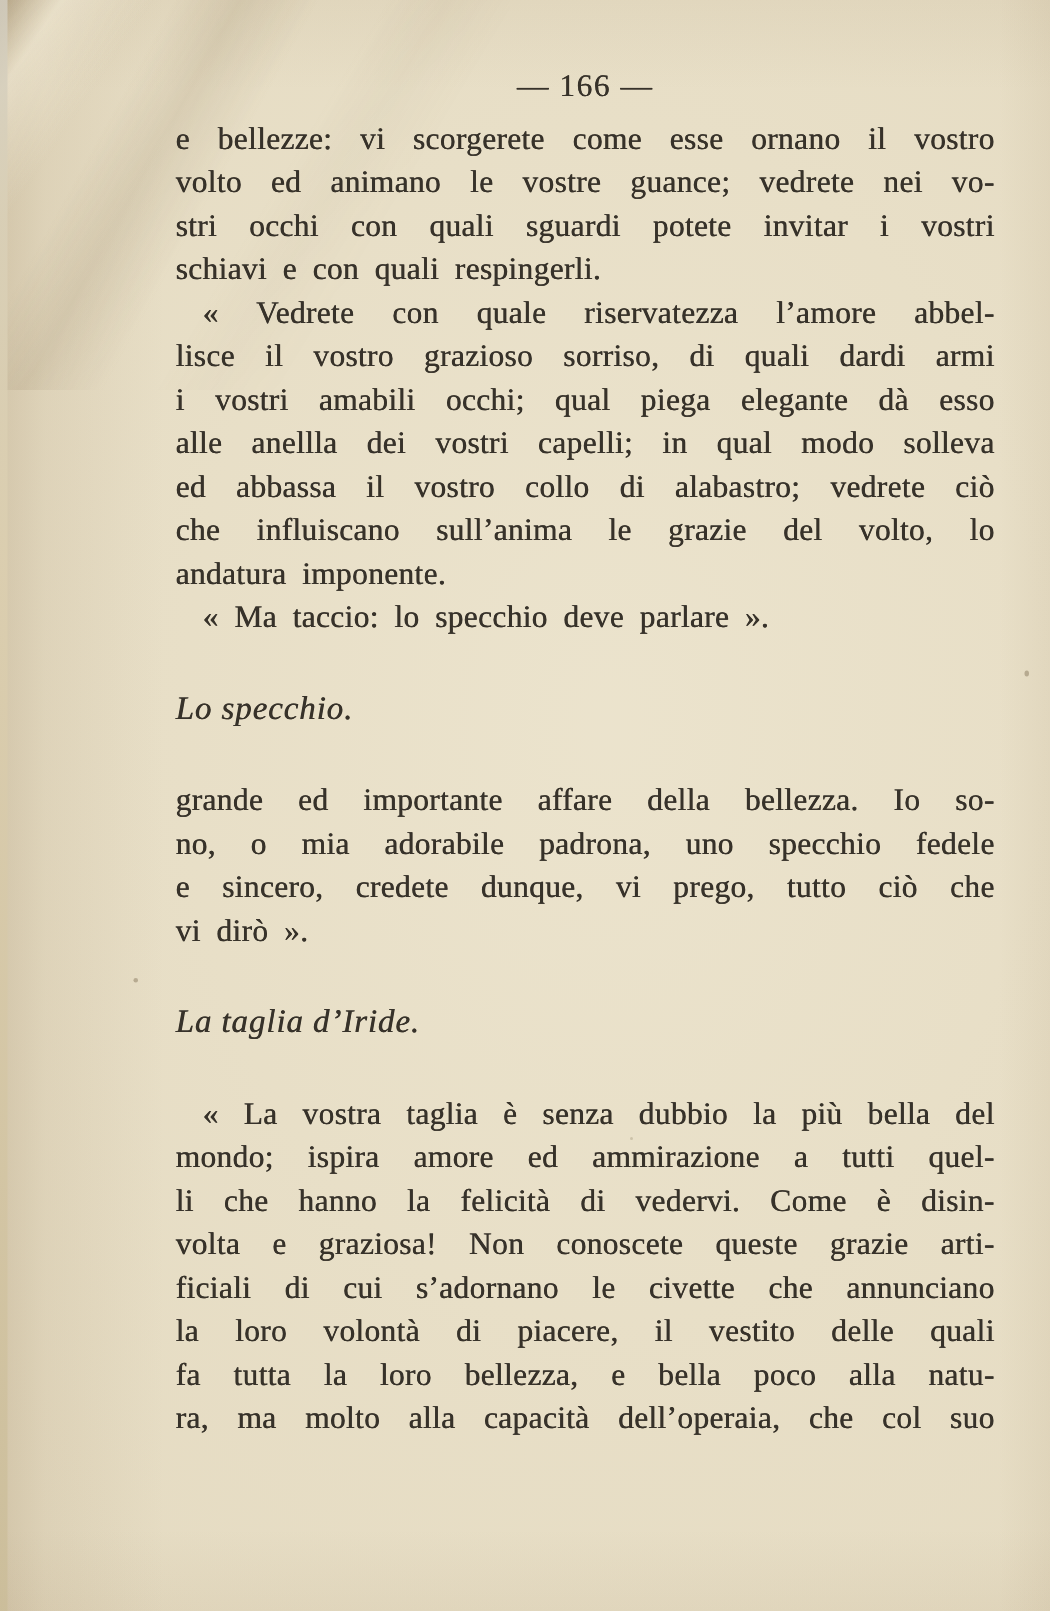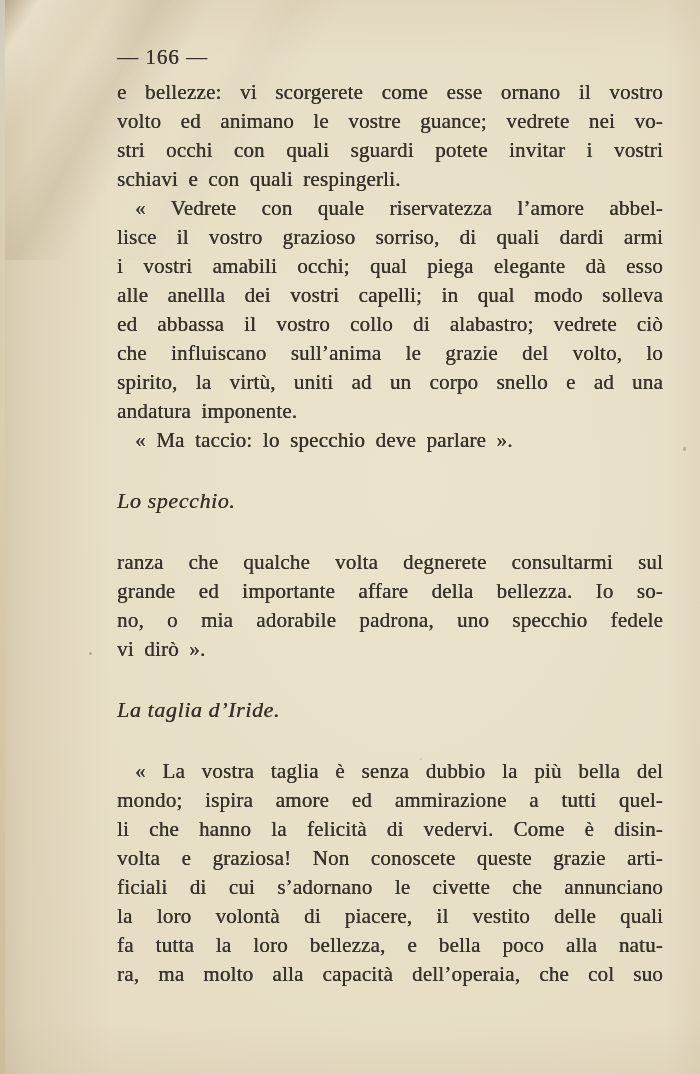--- a/index.html
+++ b/index.html
@@ -78,21 +78,21 @@
     top: 44px;
     width: 546px;
     z-index: 2;
     font-size: 21px;
     line-height: 29px;
     letter-spacing: 0.2px;
     text-shadow: 0.3px 0 0 currentColor; 
   }
 
   .page-number {
-    text-align: left;
+    text-align: center;
     font-size: 21px;
     line-height: 26px;
     margin-bottom: 8px;
     letter-spacing: 1px;
   }
 
   .paragraph { margin: 0; font-family: Liberation Serif, serif; }
 
   .line {
     text-align: justify;
@@ -134,31 +134,30 @@
       <div class="line">stri occhi con quali sguardi potete invitar i vostri</div>
       <div class="line flush">schiavi e con quali respingerli.</div>
     </div>
     <div class="paragraph">
       <div class="line indent">« Vedrete con quale riservatezza l’amore abbel-</div>
       <div class="line">lisce il vostro grazioso sorriso, di quali dardi armi</div>
       <div class="line">i vostri amabili occhi; qual piega elegante dà esso</div>
       <div class="line">alle anellla dei vostri capelli; in qual modo solleva</div>
       <div class="line">ed abbassa il vostro collo di alabastro; vedrete ciò</div>
       <div class="line">che influiscano sull’anima le grazie del volto, lo</div>
-      <div class="line">spirito, la virtù, uniti ad un corpo snello e ad una</div>
       <div class="line flush">andatura imponente.</div>
     </div>
     <div class="paragraph">
       <div class="line flush indent">« Ma taccio: lo specchio deve parlare ».</div>
     </div>
     <div class="heading">Lo specchio.</div>
     <div class="paragraph">
-      <div class="line">ranza che qualche volta degnerete consultarmi sul</div>
       <div class="line">grande ed importante affare della bellezza. Io so-</div>
       <div class="line">no, o mia adorabile padrona, uno specchio fedele</div>
+      <div class="line">e sincero, credete dunque, vi prego, tutto ciò che</div>
       <div class="line flush">vi dirò ».</div>
     </div>
     <div class="heading">La taglia d’Iride.</div>
     <div class="paragraph">
       <div class="line indent">« La vostra taglia è senza dubbio la più bella del</div>
       <div class="line">mondo; ispira amore ed ammirazione a tutti quel-</div>
       <div class="line">li che hanno la felicità di vedervi. Come è disin-</div>
       <div class="line">volta e graziosa! Non conoscete queste grazie arti-</div>
       <div class="line">ficiali di cui s’adornano le civette che annunciano</div>
       <div class="line">la loro volontà di piacere, il vestito delle quali</div>

